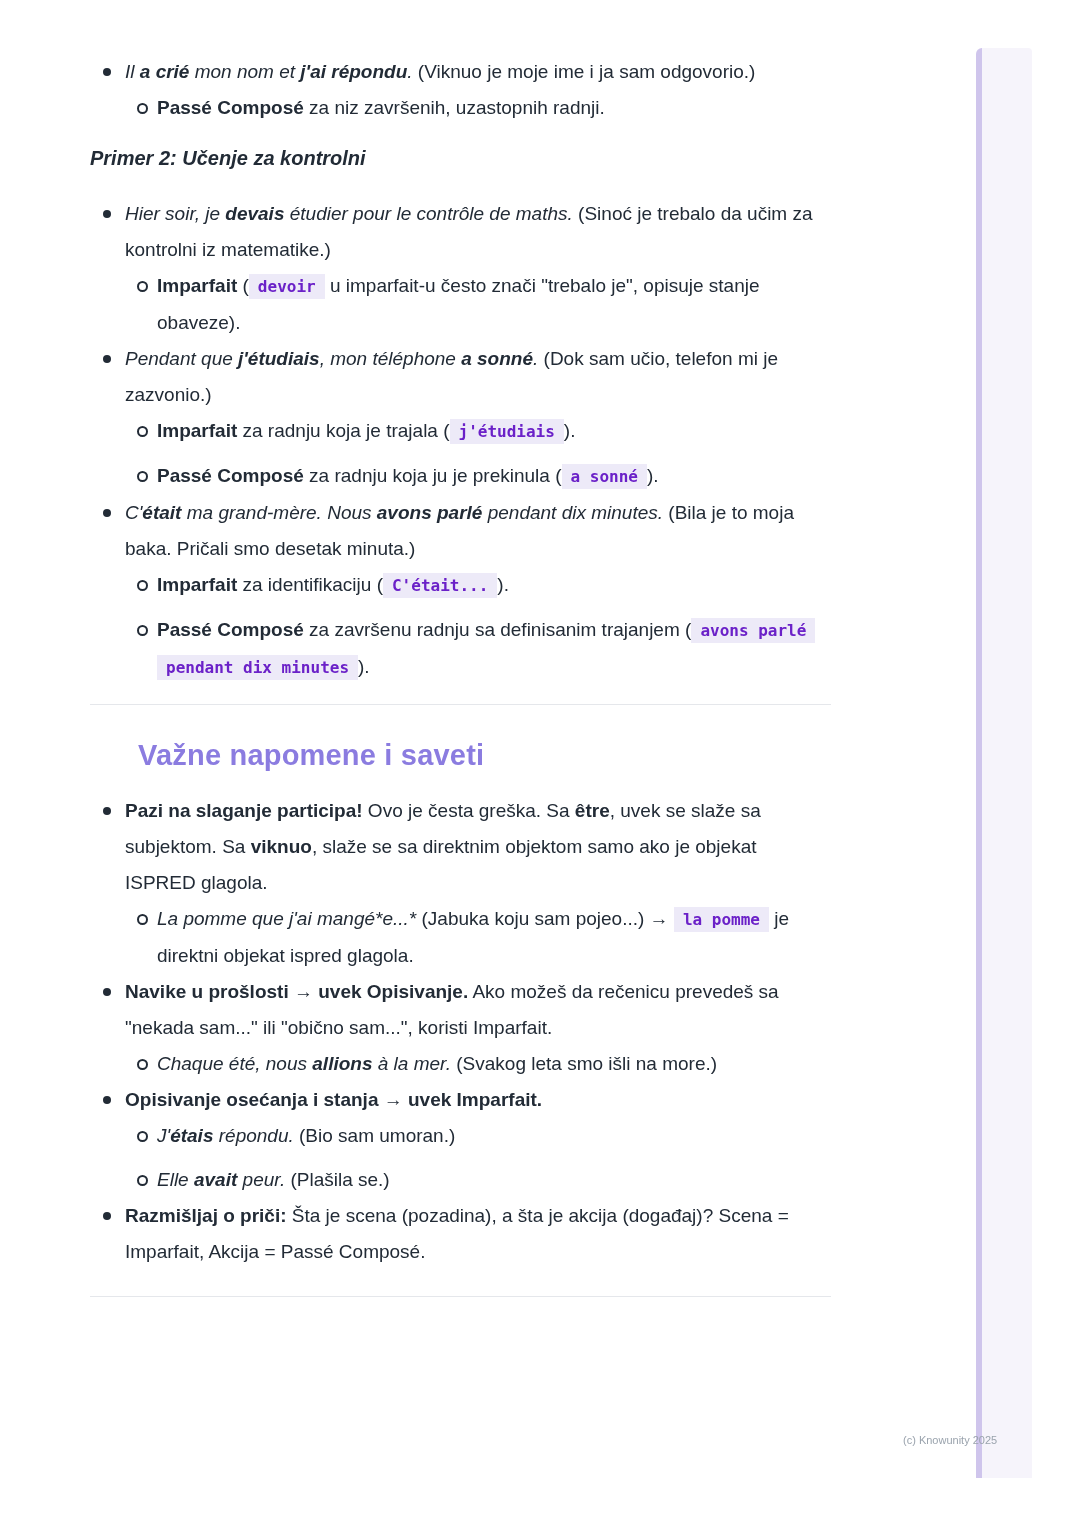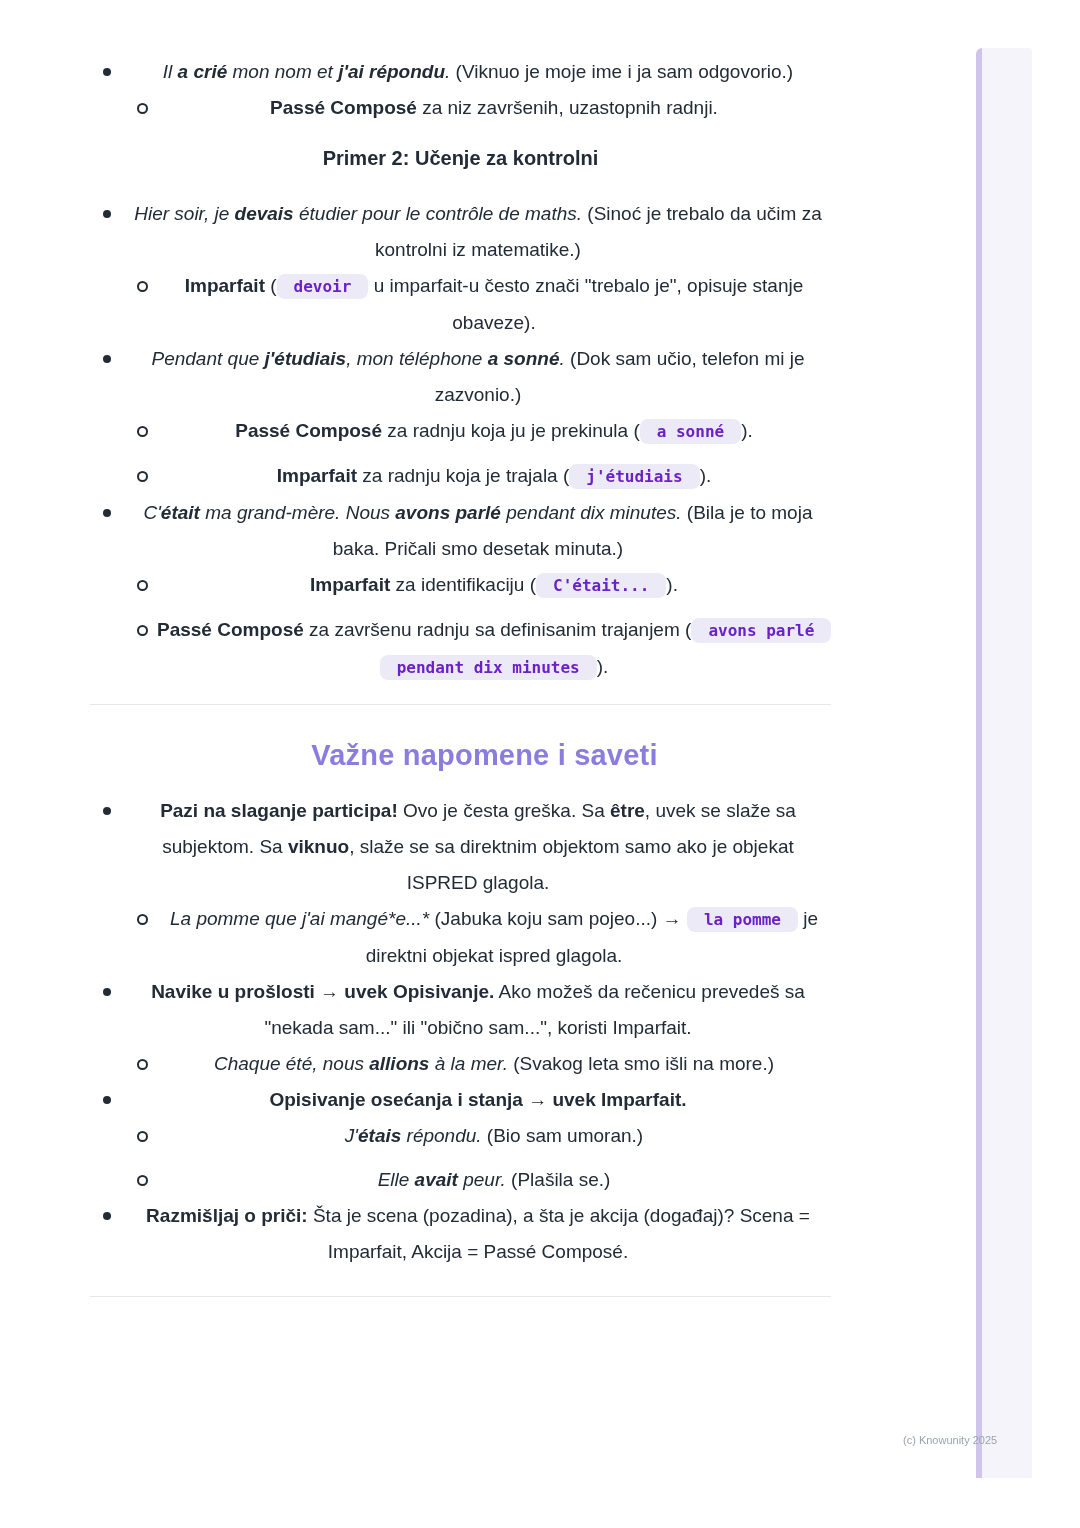--- a/index.html
+++ b/index.html
@@ -40,23 +40,23 @@
     white-space: nowrap;
   }
   .content {
     position: absolute;
     left: 90px; top: 54px;
     width: 741px;
     font-size: 19px;
     line-height: 36px;
     z-index: 0;
   }
-  .block { margin: 0; text-align: center; }
+  .block { margin: 0; }
   .p { margin-top: 16px; text-align: justify; }
-  .h3 { margin-top: 18px; font-size: 20px; line-height: 28px; font-weight: 700; }
+  .h3 { margin-top: 18px; font-size: 20px; line-height: 28px; font-weight: 700; font-style: italic; }
   .h2 {
     margin-top: 30px;
     font-size: 29px; line-height: 40px;
     font-weight: 700;
     color: var(--accent-purple);
     letter-spacing: 0.2px;
     margin-left: 48px;
   }
   .li1 { margin-top: 0; position: relative; padding-left: 35px; }
   .li2 { margin-top: 8px;  position: relative; padding-left: 67px; }
@@ -78,22 +78,22 @@
     background: transparent;
   }
   .b { font-weight: 700; }
   .i { font-style: italic; }
   .chip {
     font-family: "DejaVu Sans Mono", monospace;
     font-weight: 700;
     font-size: 16px;
     color: var(--chip-text);
     background: var(--chip-bg);
-    padding: 3px 17px;
-    border-radius: 8px;
+    padding: 3px 9px;
+    border-radius: 0;
     box-decoration-break: clone;
     -webkit-box-decoration-break: clone;
   }
   .divider {
     margin-top: 18px;
     height: 0;
     border-top: 1px solid var(--divider);
   }
   .divider:last-child { margin-top: 26px; }
 </style>
@@ -103,22 +103,22 @@
 <div class="page">
   <div class="band"></div>
   <div class="copyright">(c) Knowunity 2025</div>
   <div class="content" id="content">
       <div class="block li1"><span class="m1"></span><span class="txt"><span class="i">Il </span><span class="b i">a crié</span><span class="i"> mon nom et </span><span class="b i">j'ai répondu</span><span class="i">.</span><span> (Viknuo je moje ime i ja sam odgovorio.)</span></span></div>
       <div class="block li2"><span class="m2"></span><span class="txt"><span class="b">Passé Composé</span><span> za niz završenih, uzastopnih radnji.</span></span></div>
       <div class="block h3"><span class="txt"><span class="b">Primer 2: Učenje za kontrolni</span></span></div>
       <div class="block li1"><span class="m1"></span><span class="txt"><span class="i">Hier soir, je </span><span class="b i">devais</span><span class="i"> étudier pour le contrôle de maths.</span><span> (Sinoć je trebalo da učim za kontrolni iz matematike.)</span></span></div>
       <div class="block li2"><span class="m2"></span><span class="txt"><span class="b">Imparfait</span><span> (</span><span class="chip">devoir</span><span> u imparfait-u često znači "trebalo je", opisuje stanje obaveze).</span></span></div>
       <div class="block li1"><span class="m1"></span><span class="txt"><span class="i">Pendant que </span><span class="b i">j'étudiais</span><span class="i">, mon téléphone </span><span class="b i">a sonné</span><span class="i">.</span><span> (Dok sam učio, telefon mi je zazvonio.)</span></span></div>
+      <div class="block li2"><span class="m2"></span><span class="txt"><span class="b">Imparfait</span><span> za radnju koja je trajala (</span><span class="chip">j'étudiais</span><span>).</span></span></div>
       <div class="block li2"><span class="m2"></span><span class="txt"><span class="b">Passé Composé</span><span> za radnju koja ju je prekinula (</span><span class="chip">a sonné</span><span>).</span></span></div>
-      <div class="block li2"><span class="m2"></span><span class="txt"><span class="b">Imparfait</span><span> za radnju koja je trajala (</span><span class="chip">j'étudiais</span><span>).</span></span></div>
       <div class="block li1"><span class="m1"></span><span class="txt"><span class="i">C'</span><span class="b i">était</span><span class="i"> ma grand-mère. Nous </span><span class="b i">avons parlé</span><span class="i"> pendant dix minutes.</span><span> (Bila je to moja baka. Pričali smo desetak minuta.)</span></span></div>
       <div class="block li2"><span class="m2"></span><span class="txt"><span class="b">Imparfait</span><span> za identifikaciju (</span><span class="chip">C'était...</span><span>).</span></span></div>
       <div class="block li2"><span class="m2"></span><span class="txt"><span class="b">Passé Composé</span><span> za završenu radnju sa definisanim trajanjem (</span><span class="chip">avons parlé pendant dix minutes</span><span>).</span></span></div>
       <div class="block divider"></div>
       <div class="block h2"><span class="txt"><span>Važne napomene i saveti</span></span></div>
       <div class="block li1"><span class="m1"></span><span class="txt"><span class="b">Pazi na slaganje participa!</span><span> Ovo je česta greška. Sa </span><span class="b">être</span><span>, uvek se slaže sa subjektom. Sa </span><span class="b">viknuo</span><span>, slaže se sa direktnim objektom samo ako je objekat ISPRED glagola.</span></span></div>
       <div class="block li2"><span class="m2"></span><span class="txt"><span class="i">La pomme que j'ai mangé*e...*</span><span> (Jabuka koju sam pojeo...) → </span><span class="chip">la pomme</span><span> je direktni objekat ispred glagola.</span></span></div>
       <div class="block li1"><span class="m1"></span><span class="txt"><span class="b">Navike u prošlosti → uvek Opisivanje.</span><span> Ako možeš da rečenicu prevedeš sa "nekada sam..." ili "obično sam...", koristi Imparfait.</span></span></div>
       <div class="block li2"><span class="m2"></span><span class="txt"><span class="i">Chaque été, nous </span><span class="b i">allions</span><span class="i"> à la mer.</span><span> (Svakog leta smo išli na more.)</span></span></div>
       <div class="block li1"><span class="m1"></span><span class="txt"><span class="b">Opisivanje osećanja i stanja → uvek Imparfait.</span></span></div>

